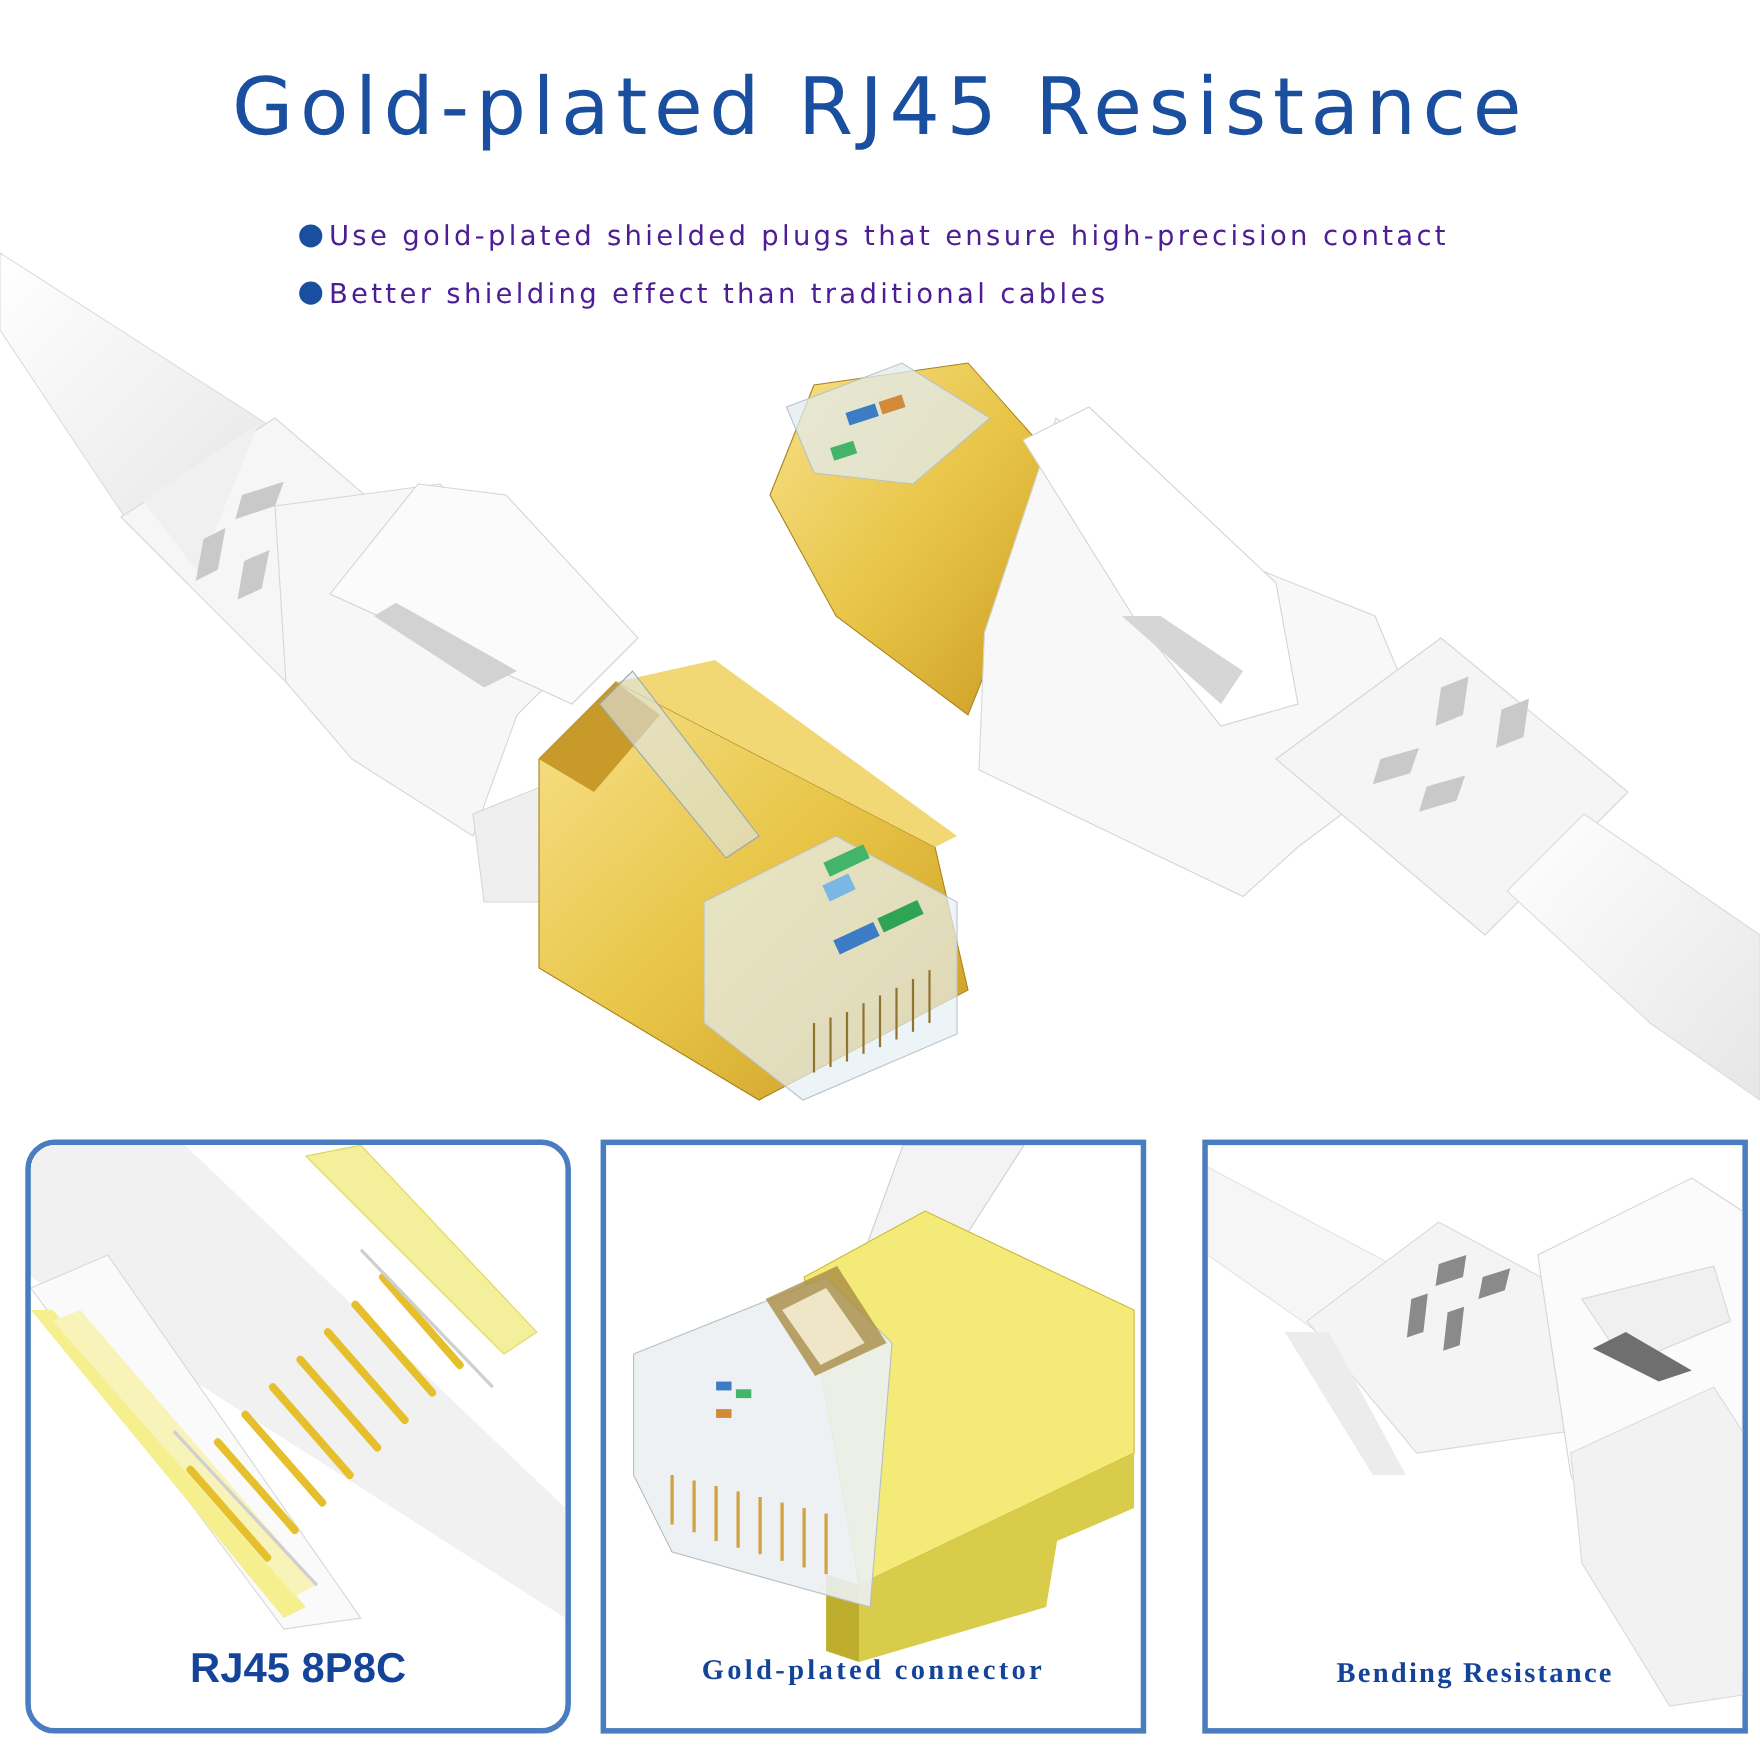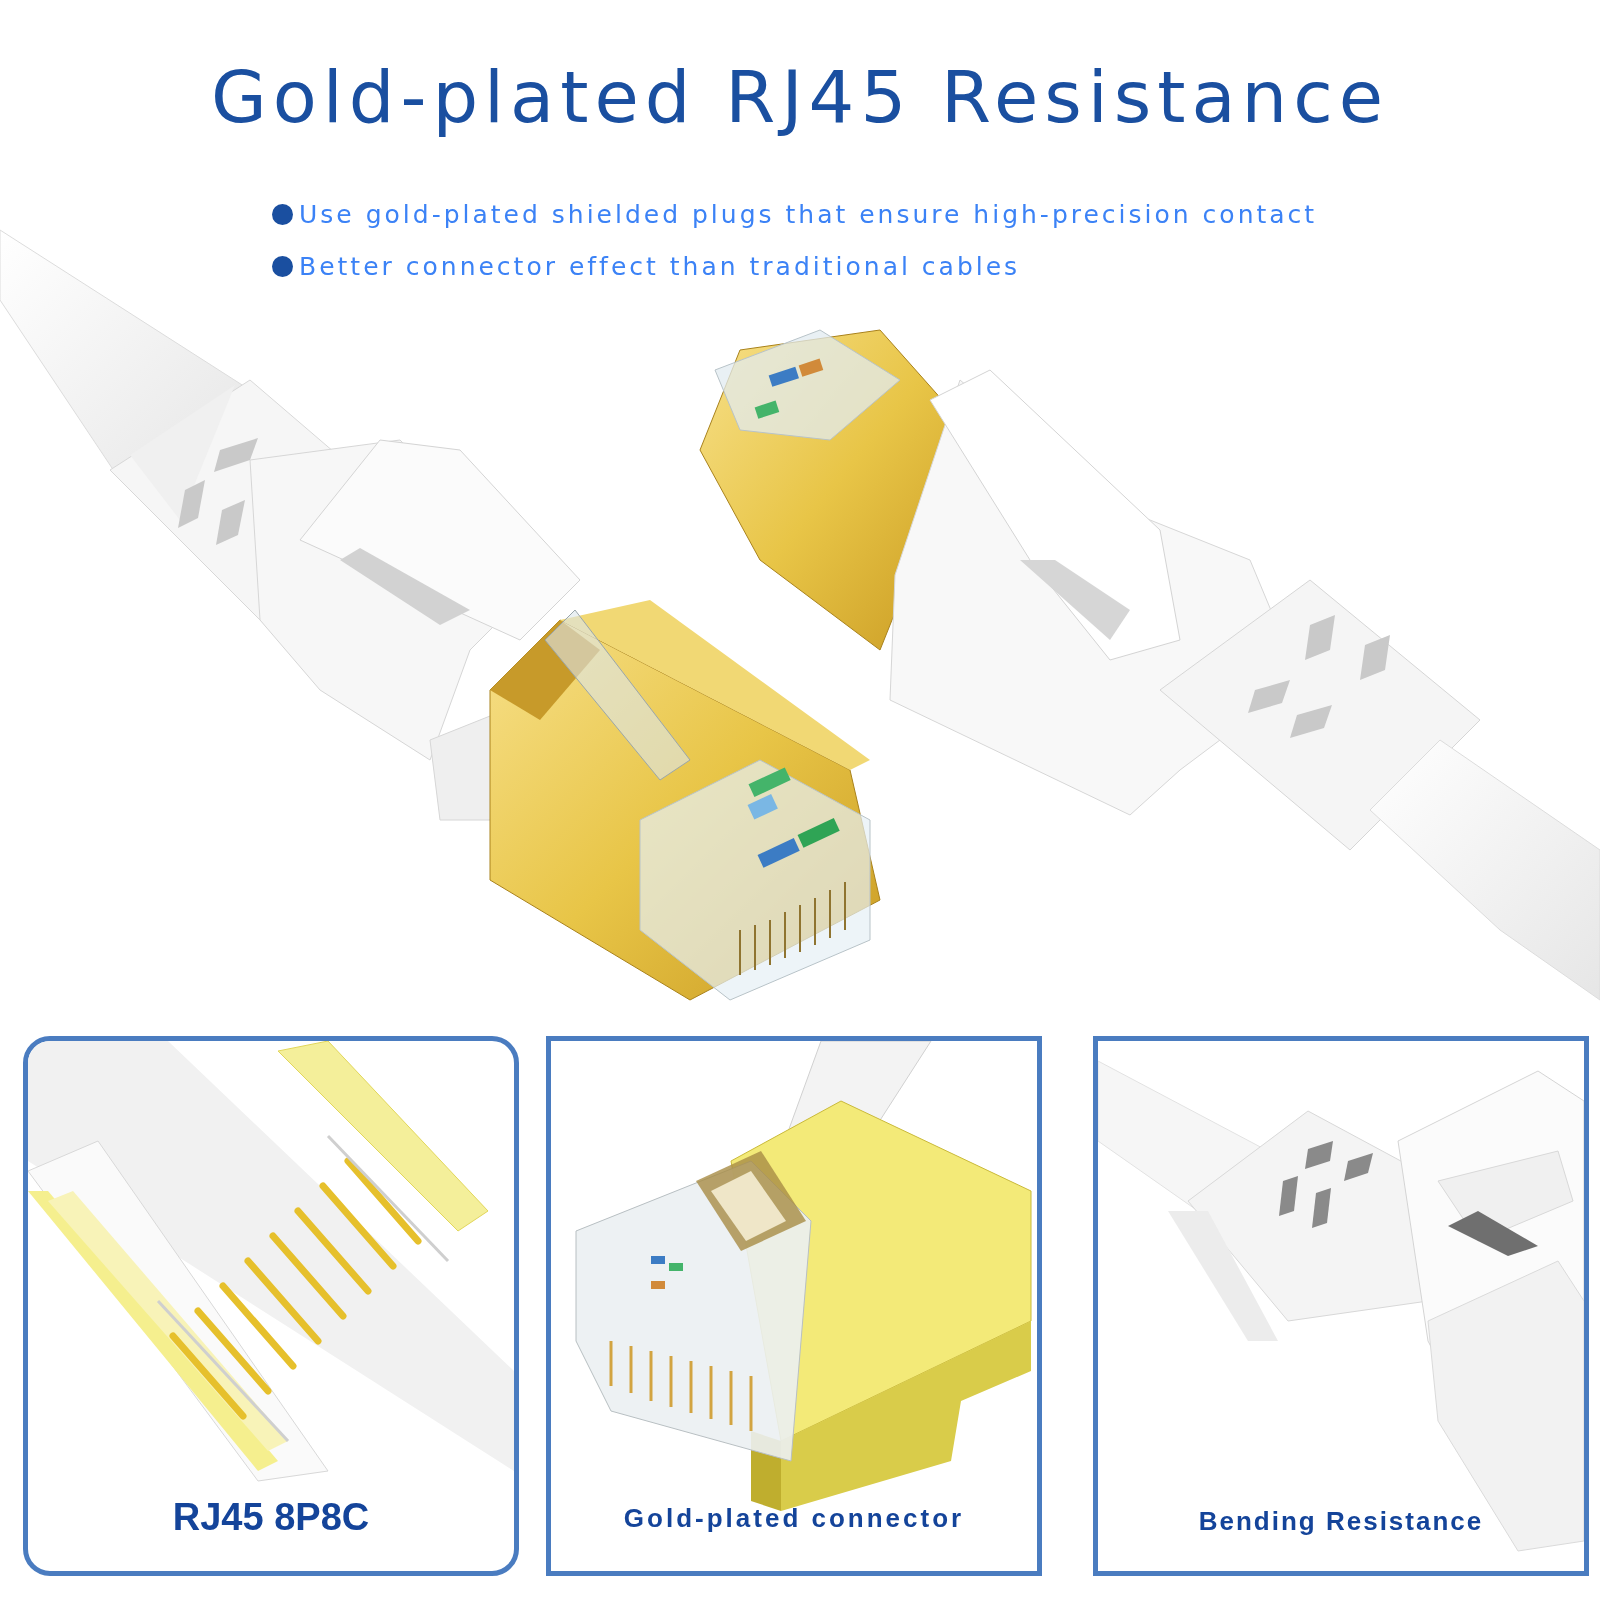--- a/index.html
+++ b/index.html
@@ -3,50 +3,50 @@
 <meta charset="utf-8">
 <style>
   html, body { margin:0; padding:0; background:#ffffff; }
   body { width:1600px; height:1600px; position:relative; overflow:hidden; font-family:"DejaVu Sans", sans-serif; }
   .title {
     position:absolute; left:0; top:52px; width:1600px; text-align:center;
     font-family:"DejaVu Sans", sans-serif; font-size:72px; letter-spacing:6px;
     color:#1a4fa0; font-weight:normal; line-height:90px;
   }
   .bullets { position:absolute; left:272px; top:188px; }
-  .bullet { display:flex; align-items:center; height:52px; font-size:25px; letter-spacing:3px; color:#3b82f6; }
+  .bullet { display:flex; align-items:center; height:52px; font-size:25px; letter-spacing:3px; color:#4c1d95; }
   .dot { width:21px; height:21px; border-radius:50%; background:#1a4fa0; margin-right:6px; flex:none; }
   .hero { position:absolute; left:0; top:220px; width:1600px; height:800px; }
   .panel {
     position:absolute; top:1036px; width:496px; height:540px;
     border:5px solid #4a7cc0; box-sizing:border-box; background:#fff; overflow:hidden;
   }
   .panel svg { position:absolute; left:0; top:0; }
   .panel-label {
     position:absolute; left:0; width:100%; text-align:center;
-    color:#14449a; font-weight:bold; font-family:Liberation Sans, sans-serif;
+    color:#14449a; font-weight:bold; font-family:Liberation Serif, serif;
   }
   #p1 { left:23px;border-radius:27px; } #p2 { left:546px; } #p3 { left:1073px;margin-left:20px; }
   #p1 .panel-label { top:455px; font-size:38px; letter-spacing:0px; font-family:"Liberation Sans", sans-serif; }
   #p2 .panel-label { top:462px; font-size:26px; letter-spacing:3px; }
   #p3 .panel-label { top:465px; font-size:26px; letter-spacing:2px; }
 </style>
 </head>
 <body>
 
 <div class="title">Gold-plated RJ45 Resistance</div>
 
 <div class="bullets">
   <div class="bullet">
     <span class="dot"></span>
     <span>Use gold-plated shielded plugs that ensure high-precision contact</span>
   </div>
   <div class="bullet">
     <span class="dot"></span>
-    <span>Better connector effect than traditional cables</span>
+    <span>Better shielding effect than traditional cables</span>
   </div>
 </div>
 
 <svg class="hero" width="1600" height="800" viewBox="0 220 1600 800">
   <defs>
     <linearGradient id="gold" x1="0" y1="0" x2="1" y2="1">
       <stop offset="0" stop-color="#f7e08a"></stop>
       <stop offset="0.5" stop-color="#e8c547"></stop>
       <stop offset="1" stop-color="#c99a22"></stop>
     </linearGradient>

